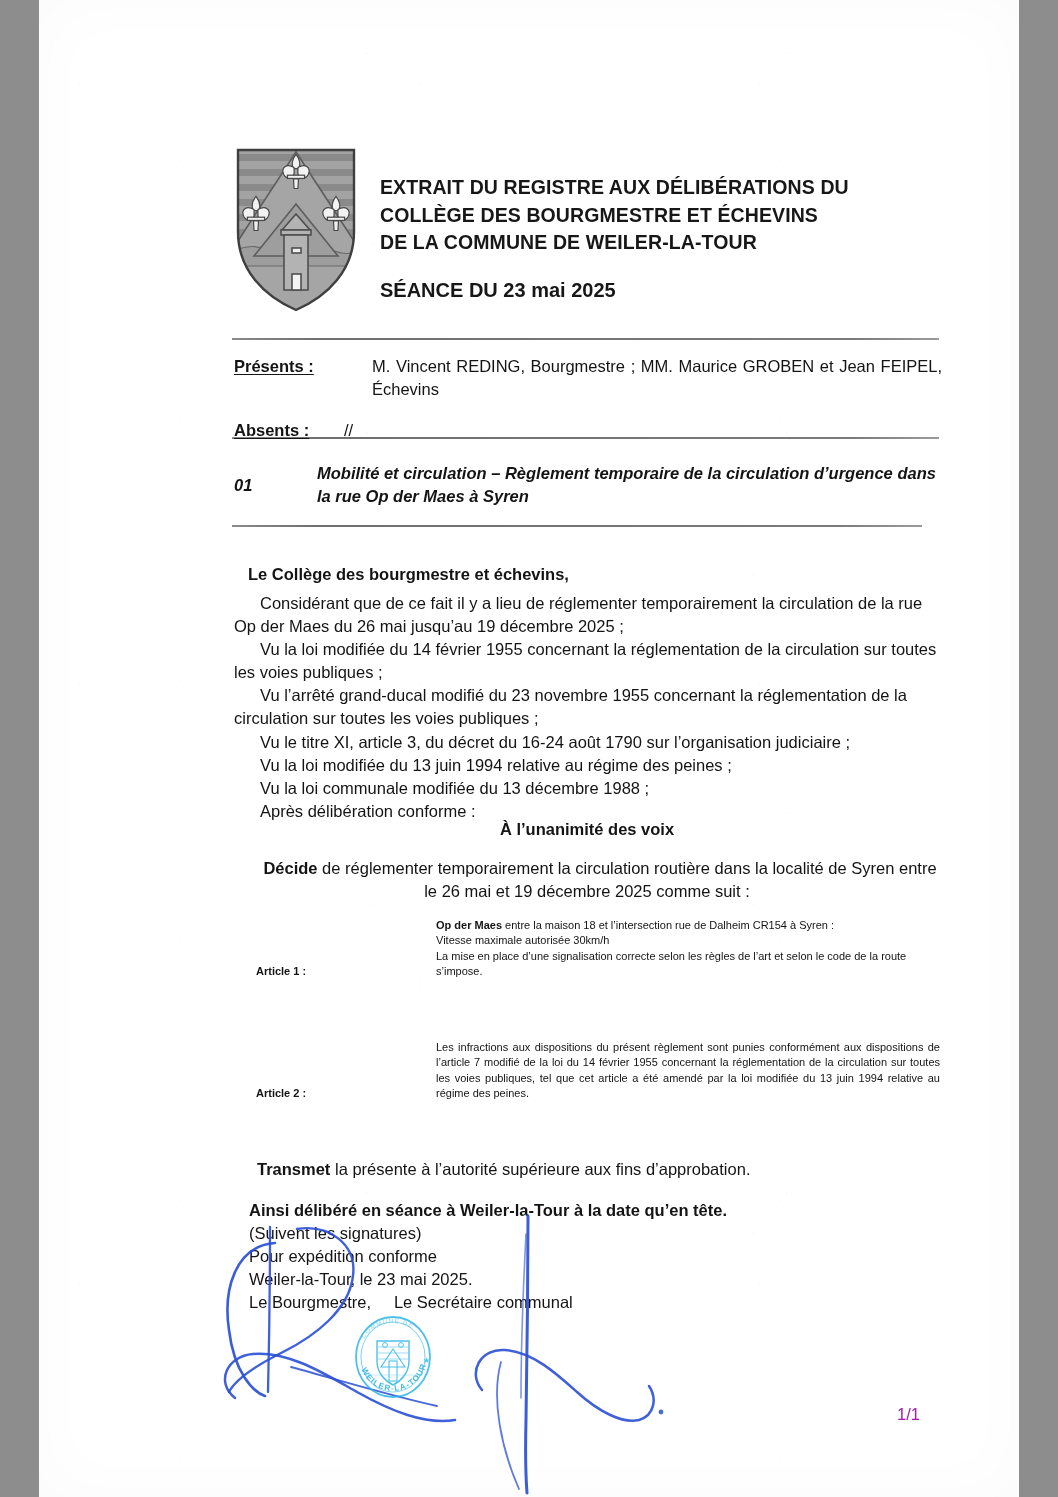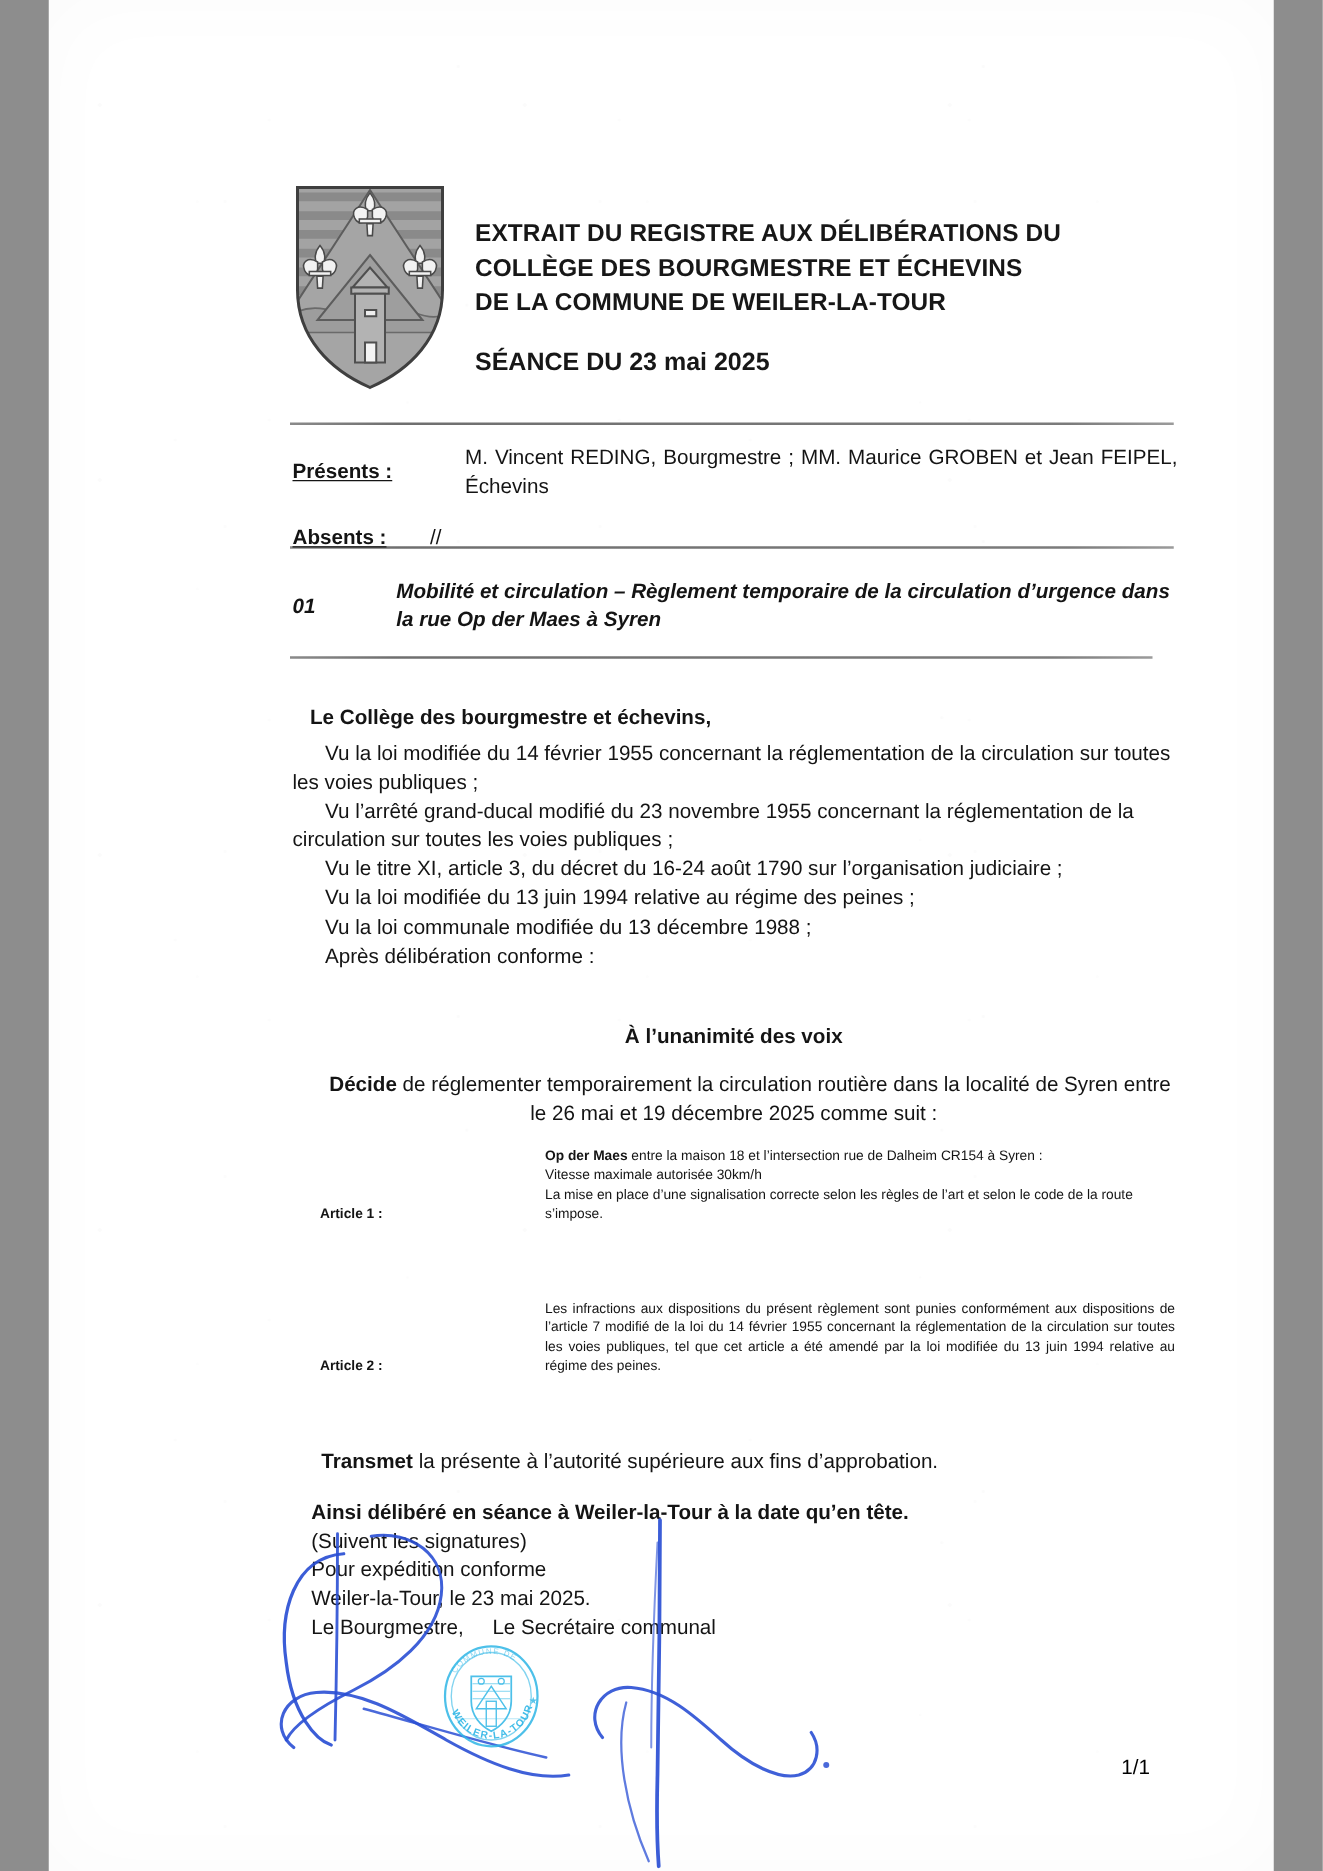--- a/index.html
+++ b/index.html
@@ -87,21 +87,21 @@
 
   
   .attendance {
     position: absolute;
     left: 195px;
     top: 355px;
     width: 708px;
     font-size: 16.5px;
     line-height: 1.38;
   }
-  .att-row { display: flex; align-items: center; }
+  .att-row { display: flex; align-items: flex-start; }
   .att-row + .att-row { margin-top: 18px; }
   .att-label {
     flex: 0 0 110px;
     font-weight: bold;
     text-decoration: underline;
     text-underline-offset: 2px;
   }
   .att-value { flex: 1; }
   .att-value.justified {
     text-align: justify;
@@ -209,21 +209,21 @@
   }
   .closing .strong { font-weight: bold; display: block; }
   .closing div { white-space: pre; }
   .signers { display: block; }
 
   .page-num {
     position: absolute;
     left: 858px;
     top: 1405px;
     font-size: 16.5px;
-    color: #000000;
+    color: #a21caf;
   }
 
   
   .ink {
     position: absolute;
     inset: 0;
     pointer-events: none;
   }
   .stamp-wrap {
     position: absolute;
@@ -329,20 +329,21 @@
   </div>
 
   <div class="agenda">
     <div class="agenda-num">01</div>
     <div class="agenda-title">Mobilité et circulation – Règlement temporaire de la circulation d’urgence dans la rue Op der Maes à Syren</div>
   </div>
 
   <div class="body-block college-line">Le Collège des bourgmestre et échevins,</div>
 
   <div class="body-block considerants">
+    <p class="ind">Considérant que de ce fait il y a lieu de réglementer temporairement la circulation de la rue Op der Maes du 26 mai jusqu’au 19 décembre 2025 ;</p>
     <p class="ind">Vu la loi modifiée du 14 février 1955 concernant la réglementation de la circulation sur toutes les voies publiques ;</p>
     <p class="ind">Vu l’arrêté grand-ducal modifié du 23 novembre 1955 concernant la réglementation de la circulation sur toutes les voies publiques ;</p>
     <p class="ind">Vu le titre XI, article 3, du décret du 16-24 août 1790 sur l’organisation judiciaire ;</p>
     <p class="ind">Vu la loi modifiée du 13 juin 1994 relative au régime des peines ;</p>
     <p class="ind">Vu la loi communale modifiée du 13 décembre 1988 ;</p>
     <p class="ind">Après délibération conforme :</p>
   </div>
 
   <div class="body-block unanimite">À l’unanimité des voix</div>
 

